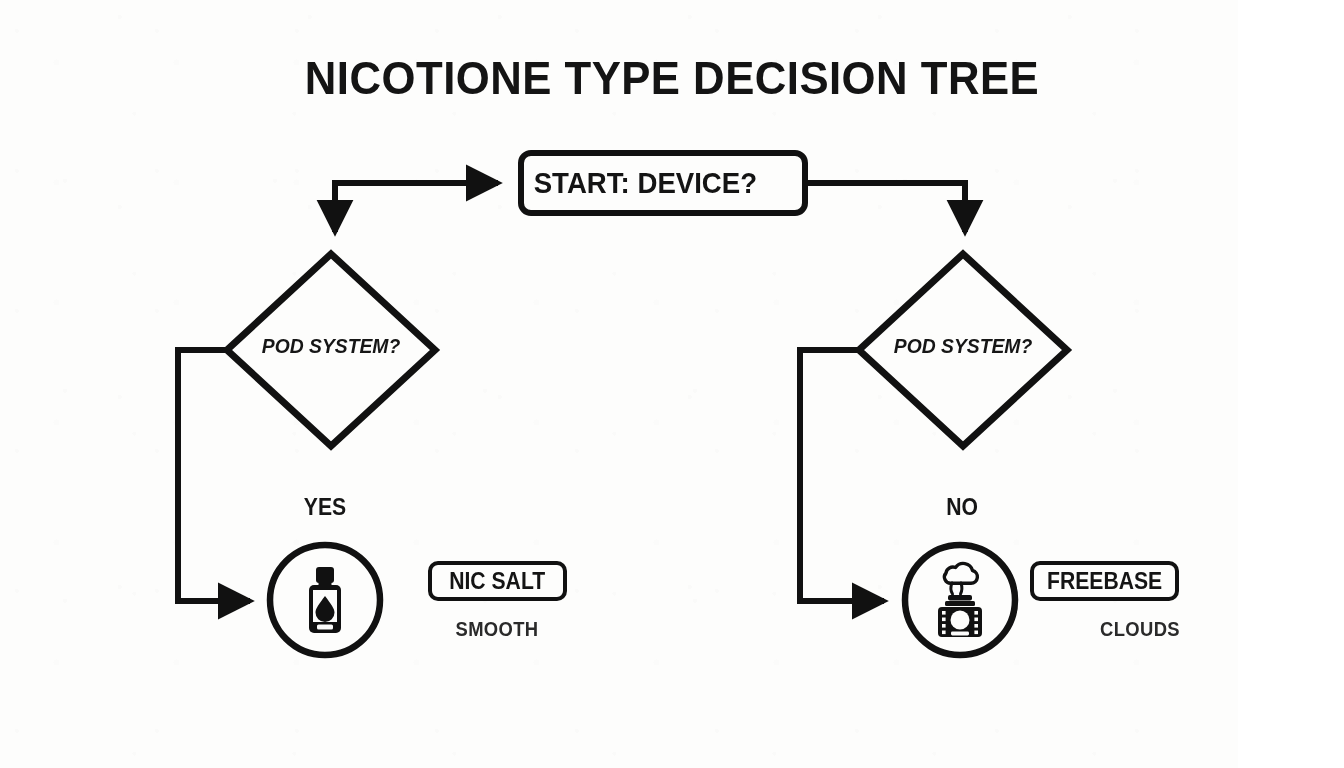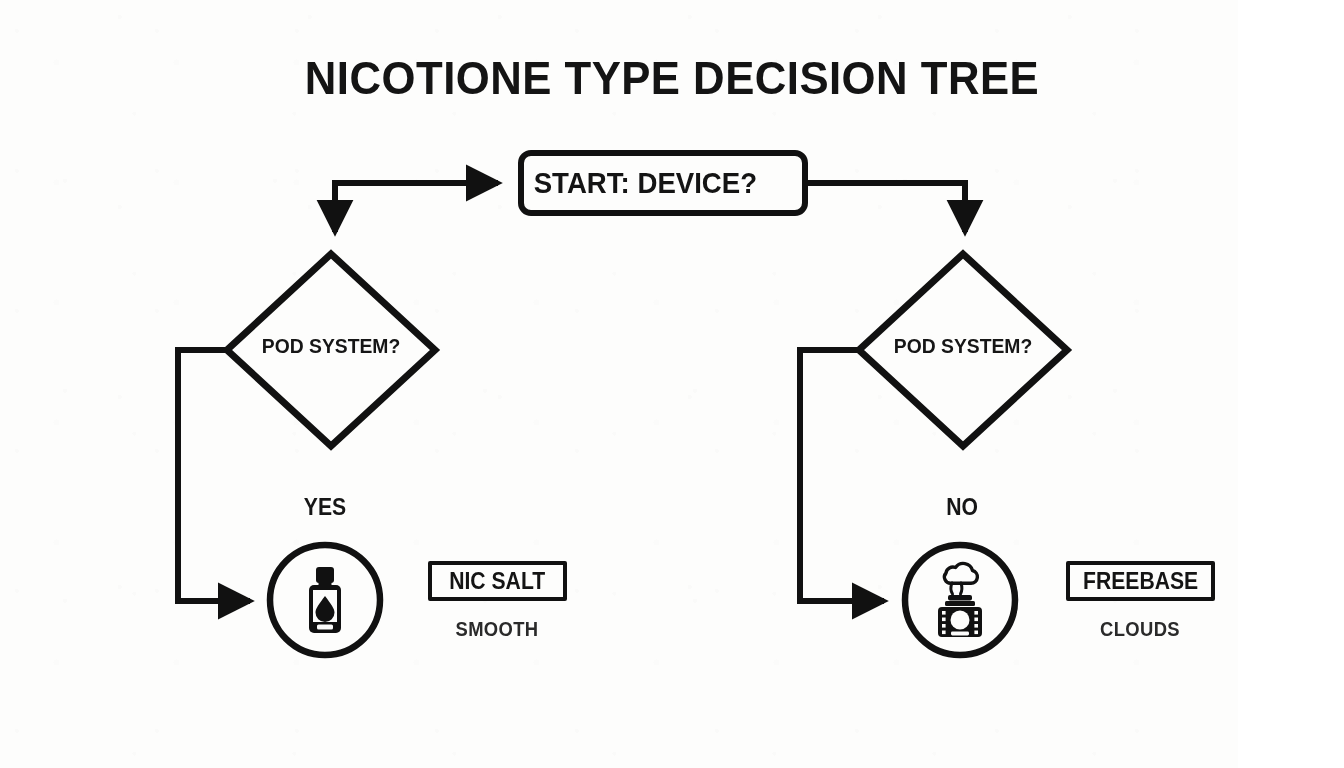--- a/index.html
+++ b/index.html
@@ -68,20 +68,21 @@
     color: #141414;
     letter-spacing: 0px;
     transform: scaleX(0.92);
     white-space: nowrap;
   }
 
   .diamond-wrap {
     position: absolute;
     width: 216px;
     height: 200px;
+    font-style: italic;
   }
   .diamond-wrap svg { display: block; overflow: visible; }
   .diamond-label {
     position: absolute;
     left: 0;
     top: 84px;
     width: 216px;
     text-align: center;
     font-size: 21px;
     font-weight: 700;
@@ -104,21 +105,21 @@
     position: absolute;
     width: 120px;
     height: 120px;
   }
   .result-circle svg { display: block; }
 
   .pill-box {
     position: absolute;
     height: 40px;
     border: 4px solid #111111;
-    border-radius: 2px;
+    border-radius: 10px;
     background: #fdfdfc;
     box-sizing: border-box;
     display: flex;
     align-items: center;
     justify-content: center;
   }
   .pill-box .label {
     font-size: 23px;
     font-weight: 700;
     color: #141414;
@@ -243,19 +244,19 @@
       <rect x="74.4" y="77.5" width="3.6" height="3.6" fill="#fdfdfc"></rect>
       <rect x="74.4" y="84" width="3.6" height="3.6" fill="#fdfdfc"></rect>
       <rect x="74.4" y="90.5" width="3.6" height="3.6" fill="#fdfdfc"></rect>
 
       <circle cx="60" cy="80" r="9.5" fill="#fdfdfc"></circle>
 
       <rect x="51" y="91.5" width="18" height="4" rx="1.4" fill="#fdfdfc"></rect>
     </svg>
   </div>
 
-  <div class="pill-box" style="left:1066px; top:561px; width:149px;">
+  <div class="pill-box" style="left:1030px; top:561px; width:149px;">
     <span class="label">FREEBASE</span>
   </div>
 
   <div class="sub-label" style="left:1040px; top:618px;">CLOUDS</div>
 
 </div>
 
 </body></html>

